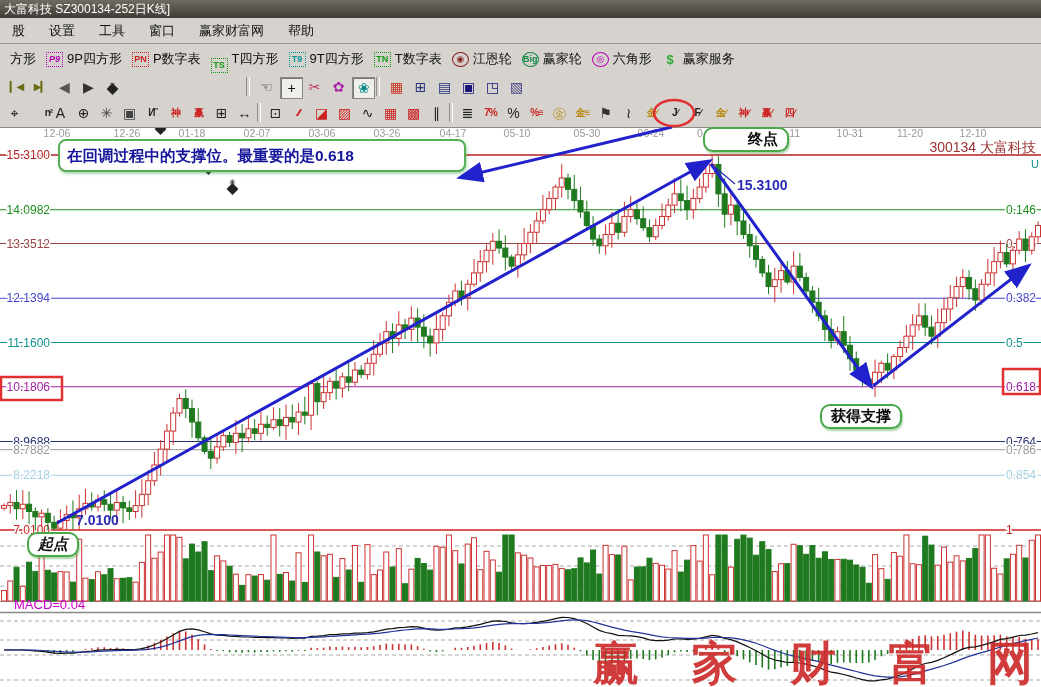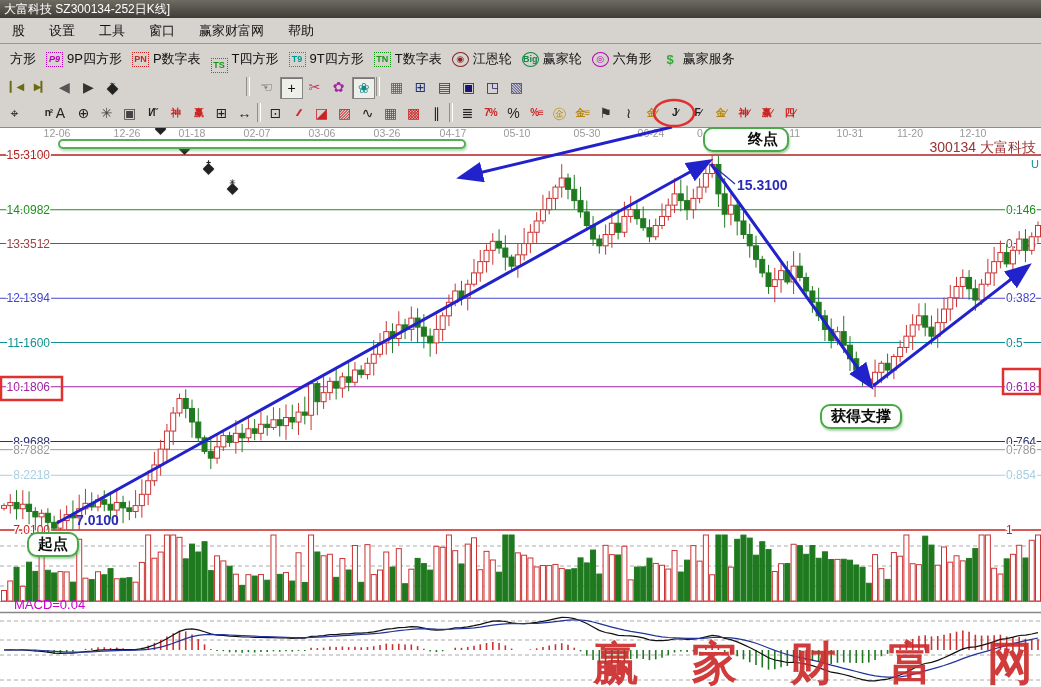--- a/index.html
+++ b/index.html
@@ -899,18 +899,19 @@
     <line x1="711" y1="164" x2="870" y2="385" stroke="#2222cc" stroke-width="3" marker-end="url(#arr)"></line>
     <line x1="873" y1="386" x2="1027" y2="267" stroke="#2222cc" stroke-width="3" marker-end="url(#arr)"></line>
     <line x1="672" y1="127" x2="462" y2="177" stroke="#2222cc" stroke-width="3" marker-end="url(#arr)"></line>
     <path d="M713,166 Q727,177 735,184" fill="none" stroke="#2a2ab8" stroke-width="1.2"></path>
     <rect x="1" y="377" width="61" height="23" fill="none" stroke="#e03030" stroke-width="2.5"></rect>
     <rect x="1003" y="369" width="37" height="25" fill="none" stroke="#e03030" stroke-width="2.5"></rect>
     <ellipse cx="674" cy="113" rx="20" ry="13" fill="none" stroke="#e03030" stroke-width="2.5"></ellipse>
   </svg>
 
 <div class="tooltip" id="tooltip" style="left: 58px; top: 139px; width: 390px;">
+  <div>在回调过程中的支撑位。最重要的是0.618</div>
 </div>
 <div class="badge" id="badge0" style="left: 703px; top: 127px; padding-left: 43px;">终点</div>
 <div class="badge" id="badge1" style="left: 820px; top: 404px;">获得支撑</div>
-<div class="badge" id="badge2" style="left: 27px; top: 532px;">起点</div>
+<div class="badge" id="badge2" style="left: 27px; top: 532px; font-style: italic;">起点</div>
 <div class="callout" id="callout0" style="left: 737px; top: 177px;">15.3100</div>
 <div class="callout" id="callout1" style="left: 76px; top: 512px;">7.0100</div>
 
 </body></html>

